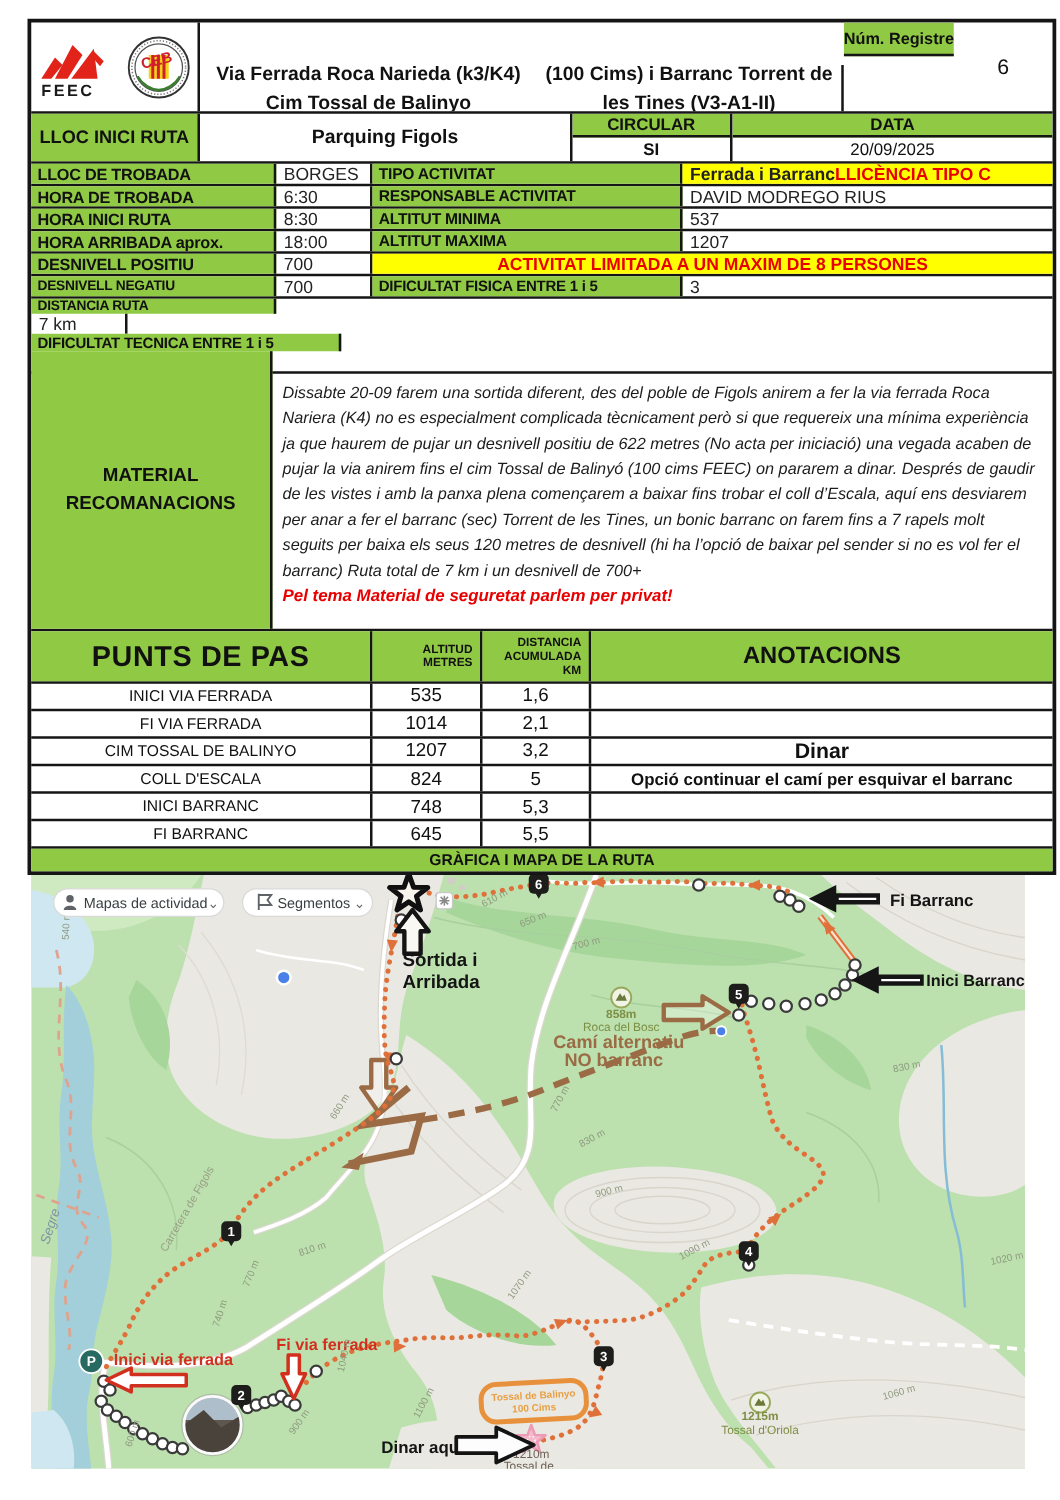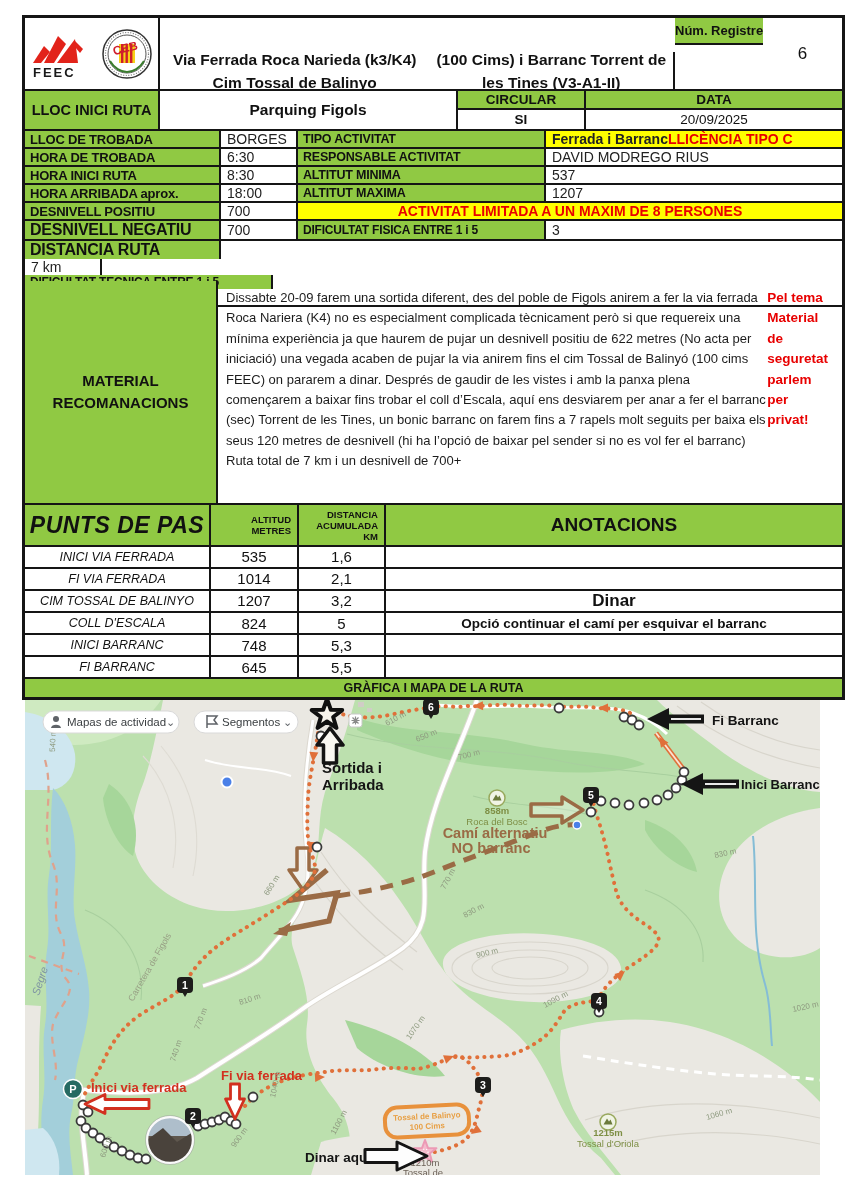--- a/index.html
+++ b/index.html
@@ -12,47 +12,47 @@
   .cell{box-sizing:border-box;border-right:2px solid var(--bd);display:flex;align-items:center;
         justify-content:center;overflow:hidden;}
   .cell.last{border-right:none;}
   .green{background:var(--green);}
   .yellowbg{background:var(--yellow);}
   .b{font-weight:bold;}
   .redtx{color:var(--red);font-weight:bold;}
   .lblcell{justify-content:flex-start;padding-left:5px;font-weight:bold;font-size:13px;letter-spacing:-0.2px;}
   .lbl2cell{justify-content:flex-start;padding-left:5px;font-weight:bold;font-size:12.5px;letter-spacing:-0.2px;}
   .valcell{justify-content:flex-start;padding-left:6px;font-size:14px;color:#222;}
-  .sm{font-size:16px;}
+  .sm{font-size:11px;}
   .w1{width:196px;}.w2{width:77px;}.w3{width:248px;}.w4{flex:1;}
   .hdr-logos{width:135px;gap:6px;}
   .hdr-title{width:515px;flex-direction:row;font-weight:bold;font-size:15.5px;line-height:23px;text-align:center;margin-top:34px;}
   .hdr-reg{flex:1;flex-direction:row;align-items:stretch;padding:0;}
   .hdr-reg .top{height:25px;border-bottom:2px solid var(--bd);display:flex;align-items:center;justify-content:center;
         font-weight:bold;font-size:13px;}
   .hdr-reg .bot{flex:1;display:flex;align-items:center;justify-content:center;font-size:17px;}
   .r2c1{width:135px;font-weight:bold;font-size:14.5px;}
   .r2c2{width:298px;font-weight:bold;font-size:15.5px;}
   .r2c3{width:128px;flex-direction:column;align-items:stretch;}
   .r2c4{flex:1;flex-direction:column;align-items:stretch;}
   .half{height:20px;display:flex;align-items:center;justify-content:center;font-size:13.5px;box-sizing:border-box;}
   .half.top{border-bottom:2px solid var(--bd);font-weight:bold;}
   .info-rows{display:flex;flex-direction:column;height:150px;}
   .info-rows .trow{flex:1;}
   .info-rows .trow.lastrow{border-bottom:2px solid var(--bd);flex-direction:column;}
   .banner{flex:1;background:var(--yellow);display:flex;align-items:center;justify-content:center;
           color:var(--red);font-weight:bold;font-size:14px;border-right:none;}
   .matrow{height:227px;}
   .matlbl{width:193px;flex-direction:column;font-weight:bold;font-size:15px;line-height:22px;}
-  .mattxt{flex:1;flex-direction:row;align-items:flex-start;justify-content:center;
-          padding:7px 14px 0 8px;border-right:none;}
+  .mattxt{flex:1;flex-direction:column;align-items:flex-start;justify-content:center;
+          padding:7px 14px 0 8px;border-right:none;font-style:italic;}
   .mattxt p{margin:0;font-size:13px;line-height:20.4px;color:#1c1c1c;}
   .mattxt .note{margin-top:0;color:var(--red);font-weight:bold;font-size:13.5px;line-height:20.4px;}
   .prow-h{height:42px;}
-  .pc1{width:186px;font-style:italic;}.pc2{width:88px;}.pc3{width:87px;}.pc4{flex:1;}
+  .pc1{width:273px;}.pc2{width:88px;}.pc3{width:87px;}.pc4{flex:1;}
   .ph1{font-weight:bold;font-size:23px;letter-spacing:0.5px;}
   .ph2{font-weight:bold;font-size:9.5px;text-align:right;line-height:11px;padding:0 6px;}
   .ph4{font-weight:bold;font-size:19px;}
   .prows{display:flex;flex-direction:column;height:134px;}
   .prows .trow{flex:1;}
   .pv1{font-size:12.5px;}
   .pvnum{font-size:15px;}
   .pdinar{font-weight:bold;font-size:17px;}
   .popcio{font-weight:bold;font-size:13.5px;}
   .grafica{height:18px;background:var(--green);display:flex;align-items:center;justify-content:center;

